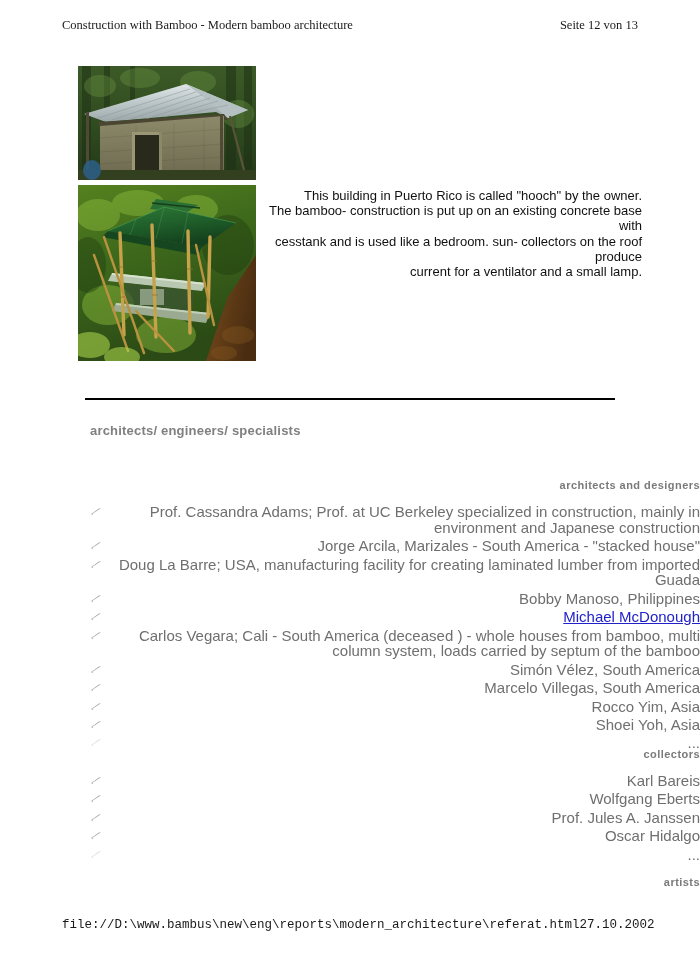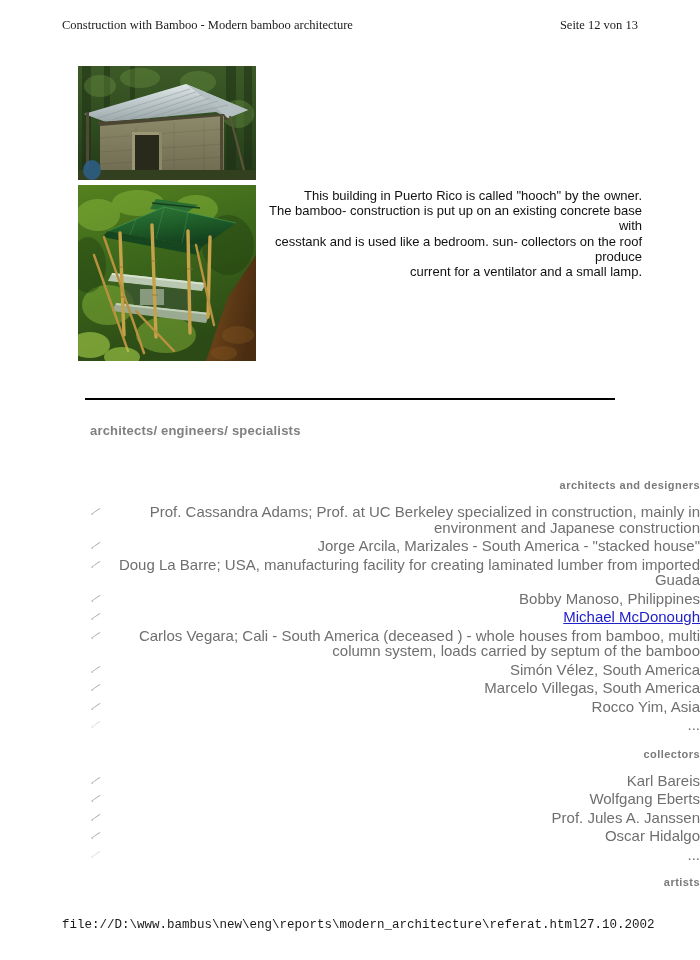--- a/index.html
+++ b/index.html
@@ -385,20 +385,27 @@
               <path d="M9.6 1.1 L9.9 2.1 L10.6 1.5 Z" fill="#a5a5a5"></path>
             </svg>
           </span><span>Marcelo Villegas, South America</span></li>
         <li><span class="bullet">
             <svg viewBox="0 0 11 10">
               <path d="M9.6 1.1 L3.3 5.4 L1.1 7.0 L3.0 6.6 L9.9 2.1 Z" fill="#8d8d8d"></path>
               <path d="M1.1 7.0 L2.4 8.0 L3.0 6.6 Z" fill="#6d6d6d"></path>
               <path d="M9.6 1.1 L9.9 2.1 L10.6 1.5 Z" fill="#a5a5a5"></path>
             </svg>
           </span><span>Rocco Yim, Asia</span></li>
+        <li><span class="bullet">
+            <svg viewBox="0 0 11 10">
+              <path d="M9.6 1.1 L3.3 5.4 L1.1 7.0 L3.0 6.6 L9.9 2.1 Z" fill="#8d8d8d"></path>
+              <path d="M1.1 7.0 L2.4 8.0 L3.0 6.6 Z" fill="#6d6d6d"></path>
+              <path d="M9.6 1.1 L9.9 2.1 L10.6 1.5 Z" fill="#a5a5a5"></path>
+            </svg>
+          </span><span>Shoei Yoh, Asia</span></li>
         <li class="faint"><span class="bullet">
             <svg viewBox="0 0 11 10">
               <path d="M9.6 1.1 L3.3 5.4 L1.1 7.0 L3.0 6.6 L9.9 2.1 Z" fill="#8d8d8d"></path>
               <path d="M1.1 7.0 L2.4 8.0 L3.0 6.6 Z" fill="#6d6d6d"></path>
               <path d="M9.6 1.1 L9.9 2.1 L10.6 1.5 Z" fill="#a5a5a5"></path>
             </svg>
           </span><span>...</span></li>
       </ul>
   </div>
 

